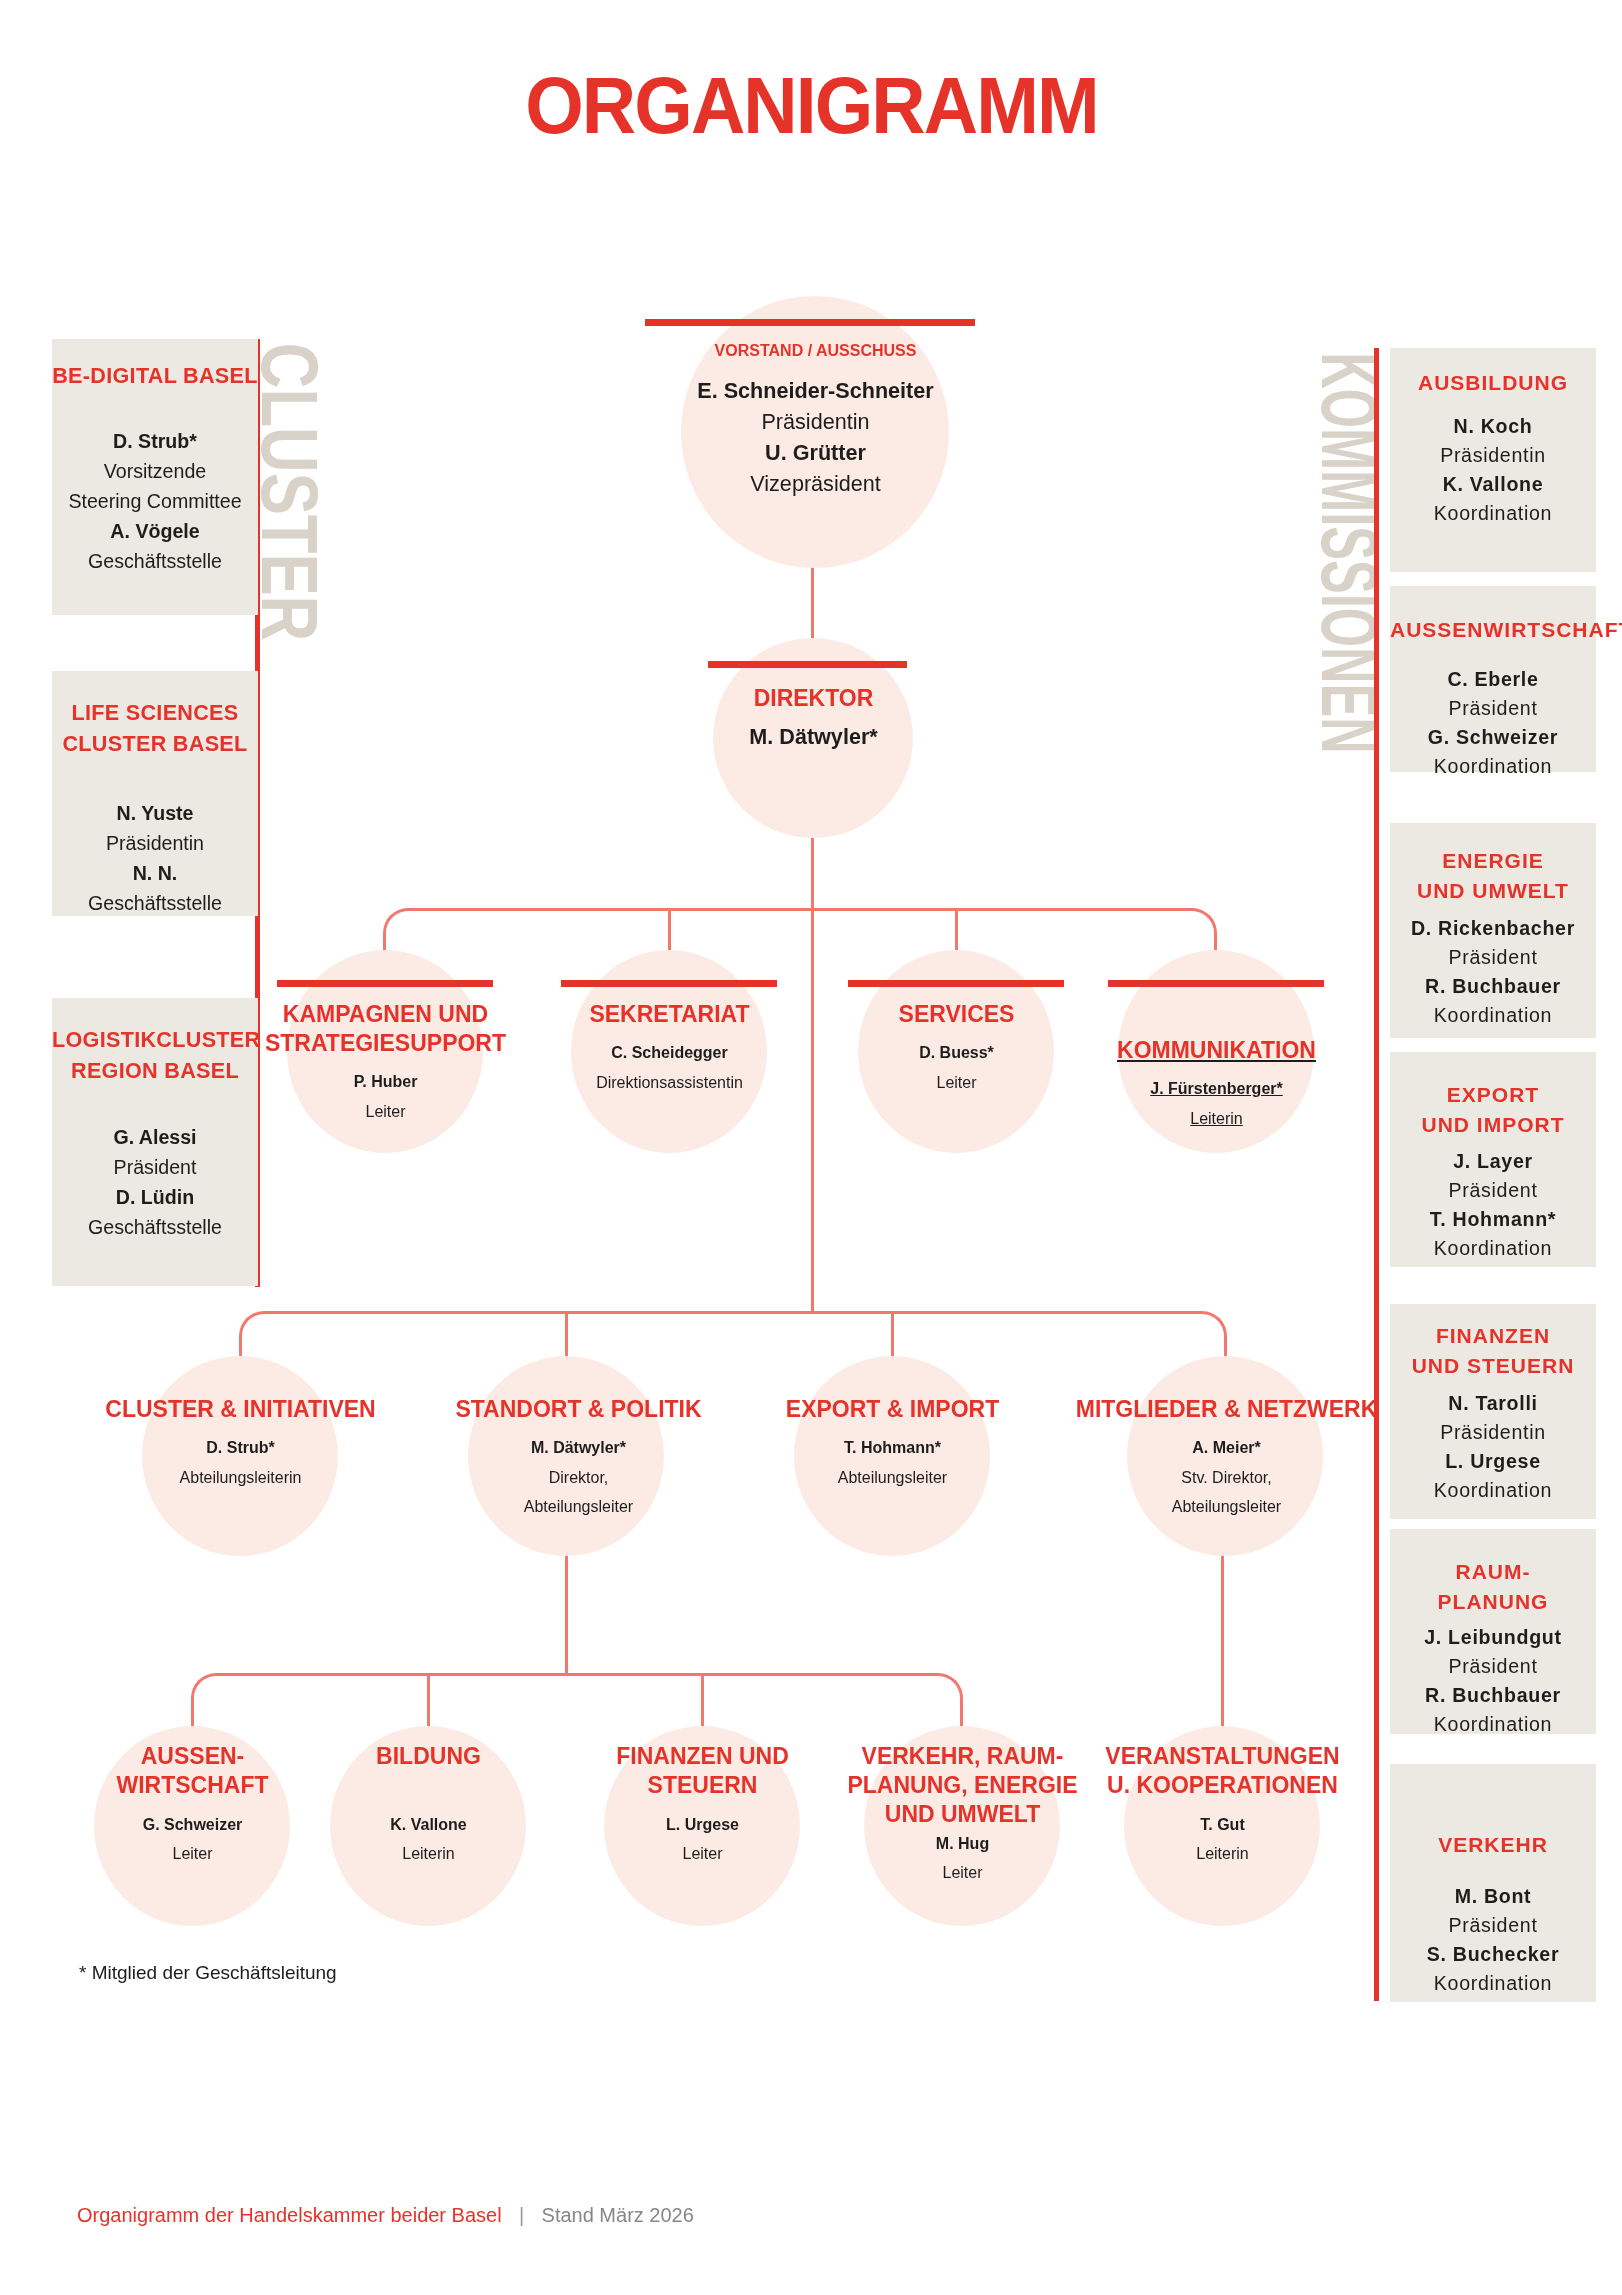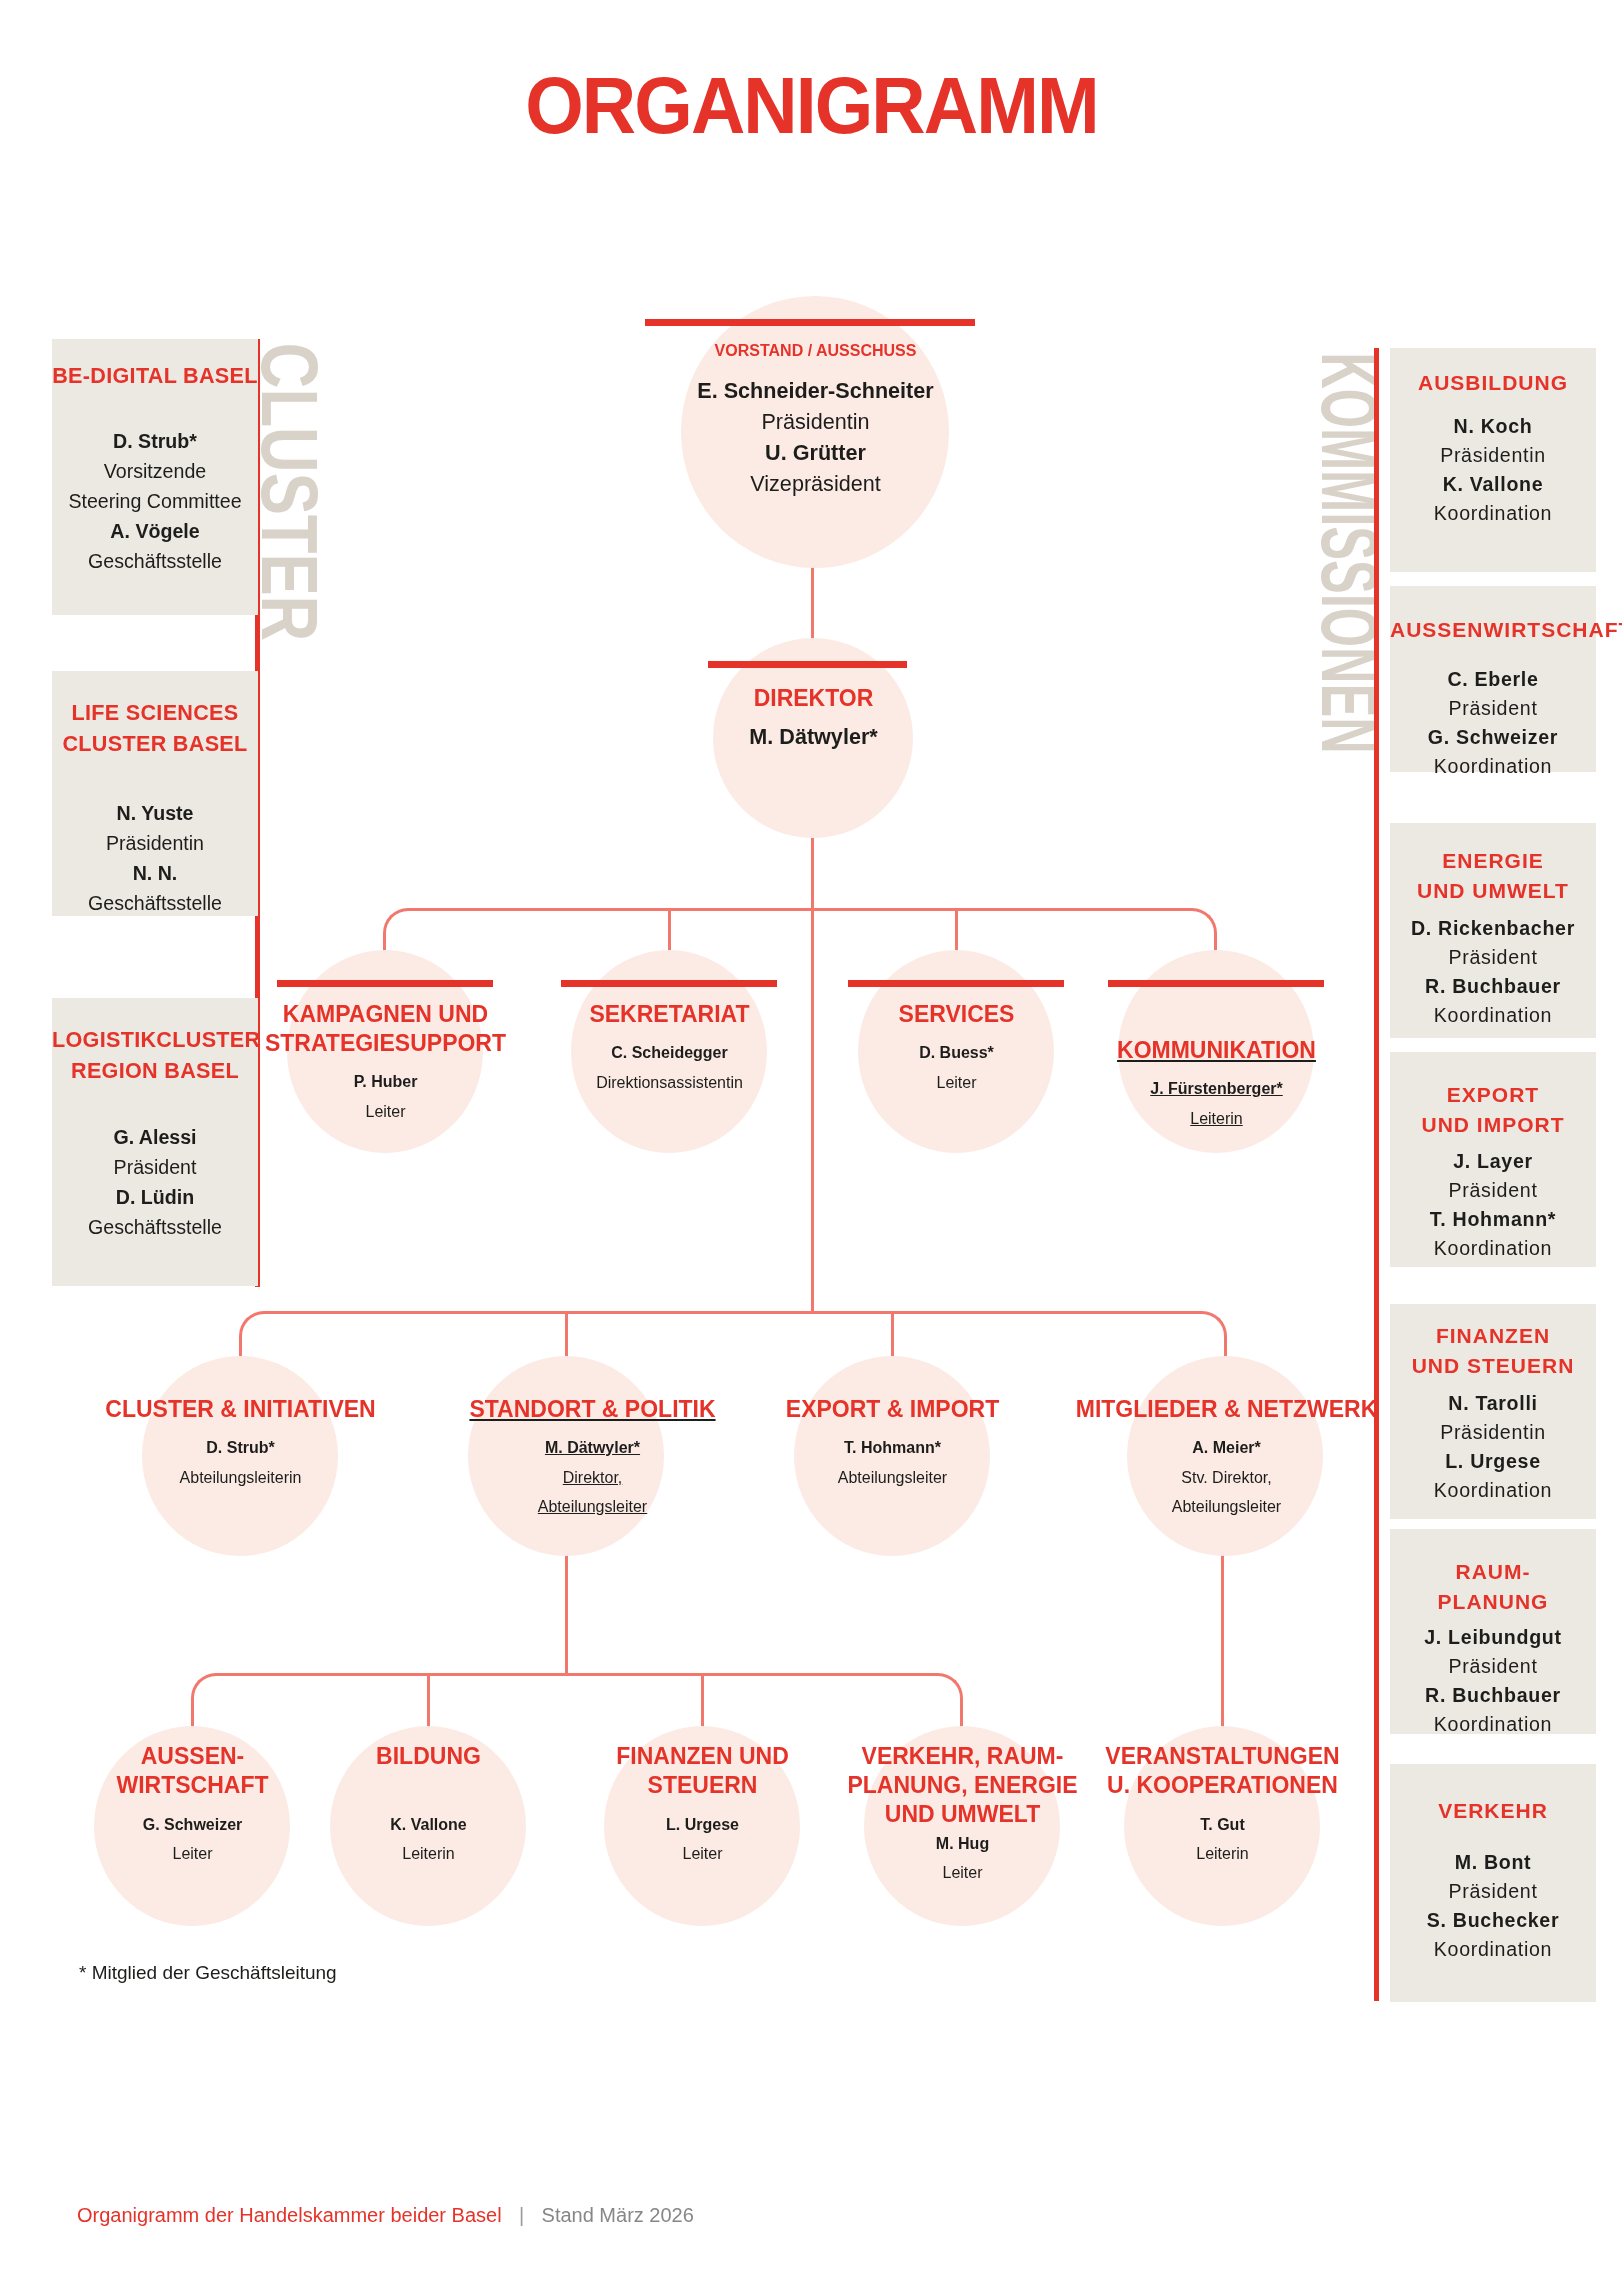--- a/index.html
+++ b/index.html
@@ -148,21 +148,21 @@
     <div class="cl">Leiterin</div>
   </div>
 
   <div class="stack" style="left:240px;top:1395px;">
     <div class="ct">CLUSTER &amp; INITIATIVEN</div>
     <div class="gap" style="height:9.2px;"></div>
     <div class="cl b">D. Strub*</div>
     <div class="cl">Abteilungsleiterin</div>
   </div>
 
-  <div class="stack" style="left:592px;top:1395px;text-decoration:underline;">
+  <div class="stack" style="left:578px;top:1395px;">
     <div class="ct">STANDORT &amp; POLITIK</div>
     <div class="gap" style="height:9.2px;"></div>
     <div class="cl b">M. Dätwyler*</div>
     <div class="cl">Direktor,</div>
     <div class="cl">Abteilungsleiter</div>
   </div>
 
   <div class="stack" style="left:892px;top:1395px;">
     <div class="ct">EXPORT &amp; IMPORT</div>
     <div class="gap" style="height:9.2px;"></div>
@@ -298,21 +298,21 @@
   <div class="box rbox" style="left:1390px;top:1529px;height:205px;padding-top:27.5px;">
     <div class="bt">RAUM-</div>
     <div class="bt">PLANUNG</div>
     <div class="gap" style="height:6.5px;"></div>
     <div class="bl b">J. Leibundgut</div>
     <div class="bl">Präsident</div>
     <div class="bl b">R. Buchbauer</div>
     <div class="bl">Koordination</div>
   </div>
 
-  <div class="box rbox" style="left:1390px;top:1764px;height:238px;padding-top:32px;">
+  <div class="box rbox" style="left:1390px;top:1764px;height:238px;padding-top:66px;">
     <div class="bt">VERKEHR</div>
     <div class="gap" style="height:21.6px;"></div>
     <div class="bl b">M. Bont</div>
     <div class="bl">Präsident</div>
     <div class="bl b">S. Buchecker</div>
     <div class="bl">Koordination</div>
   </div>
 
   <div id="footnote">* Mitglied der Geschäftsleitung</div>
   <div id="footer">

